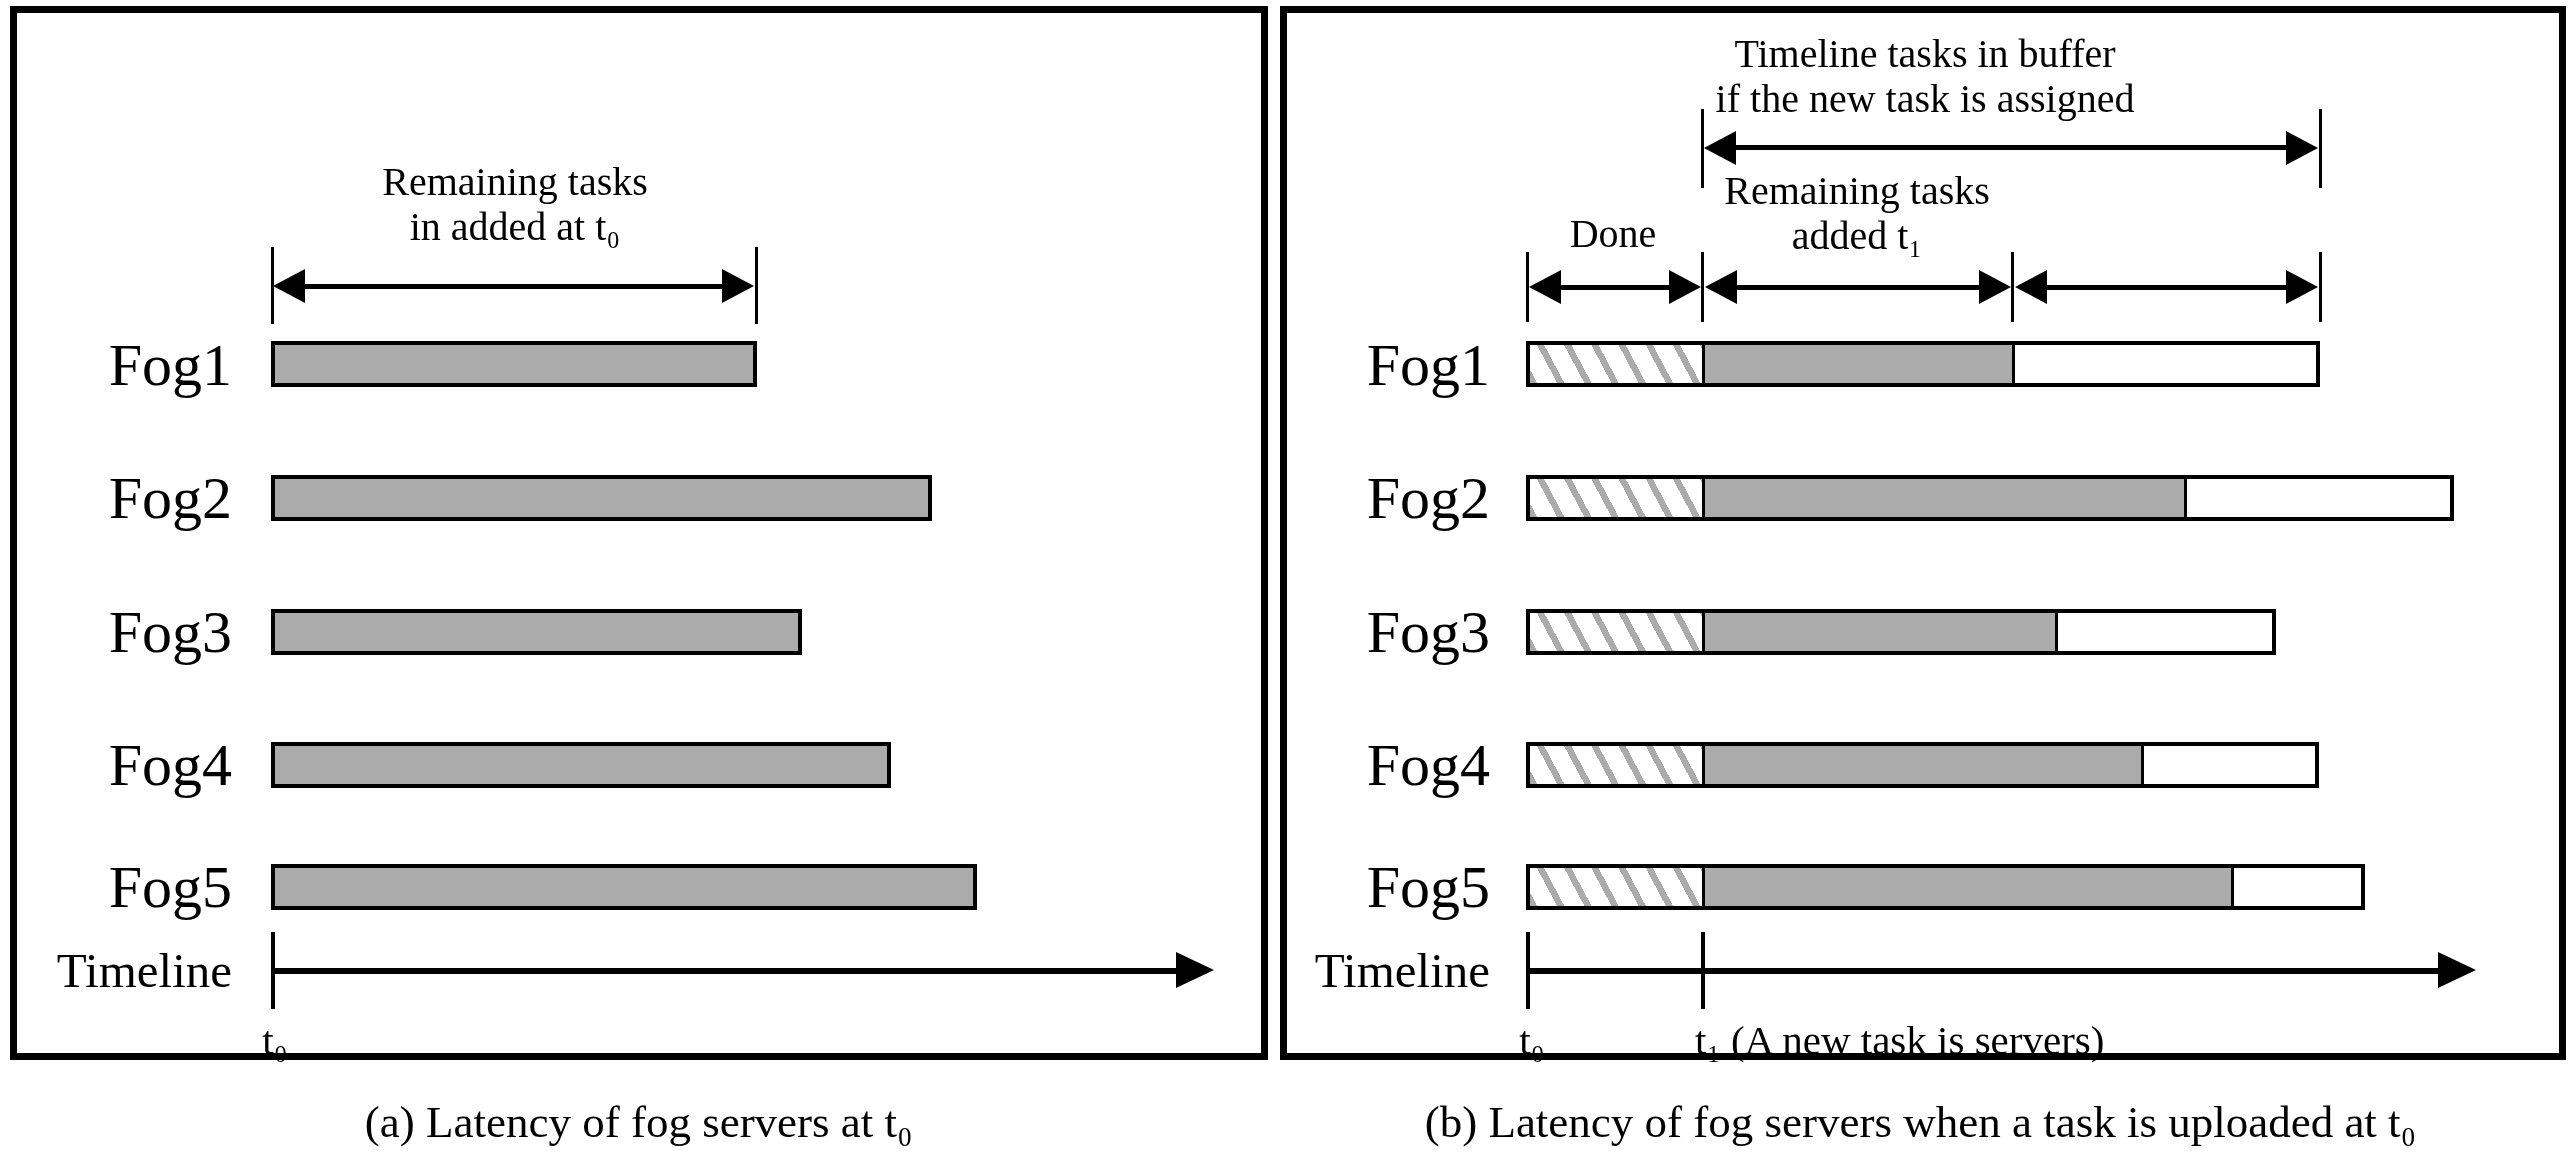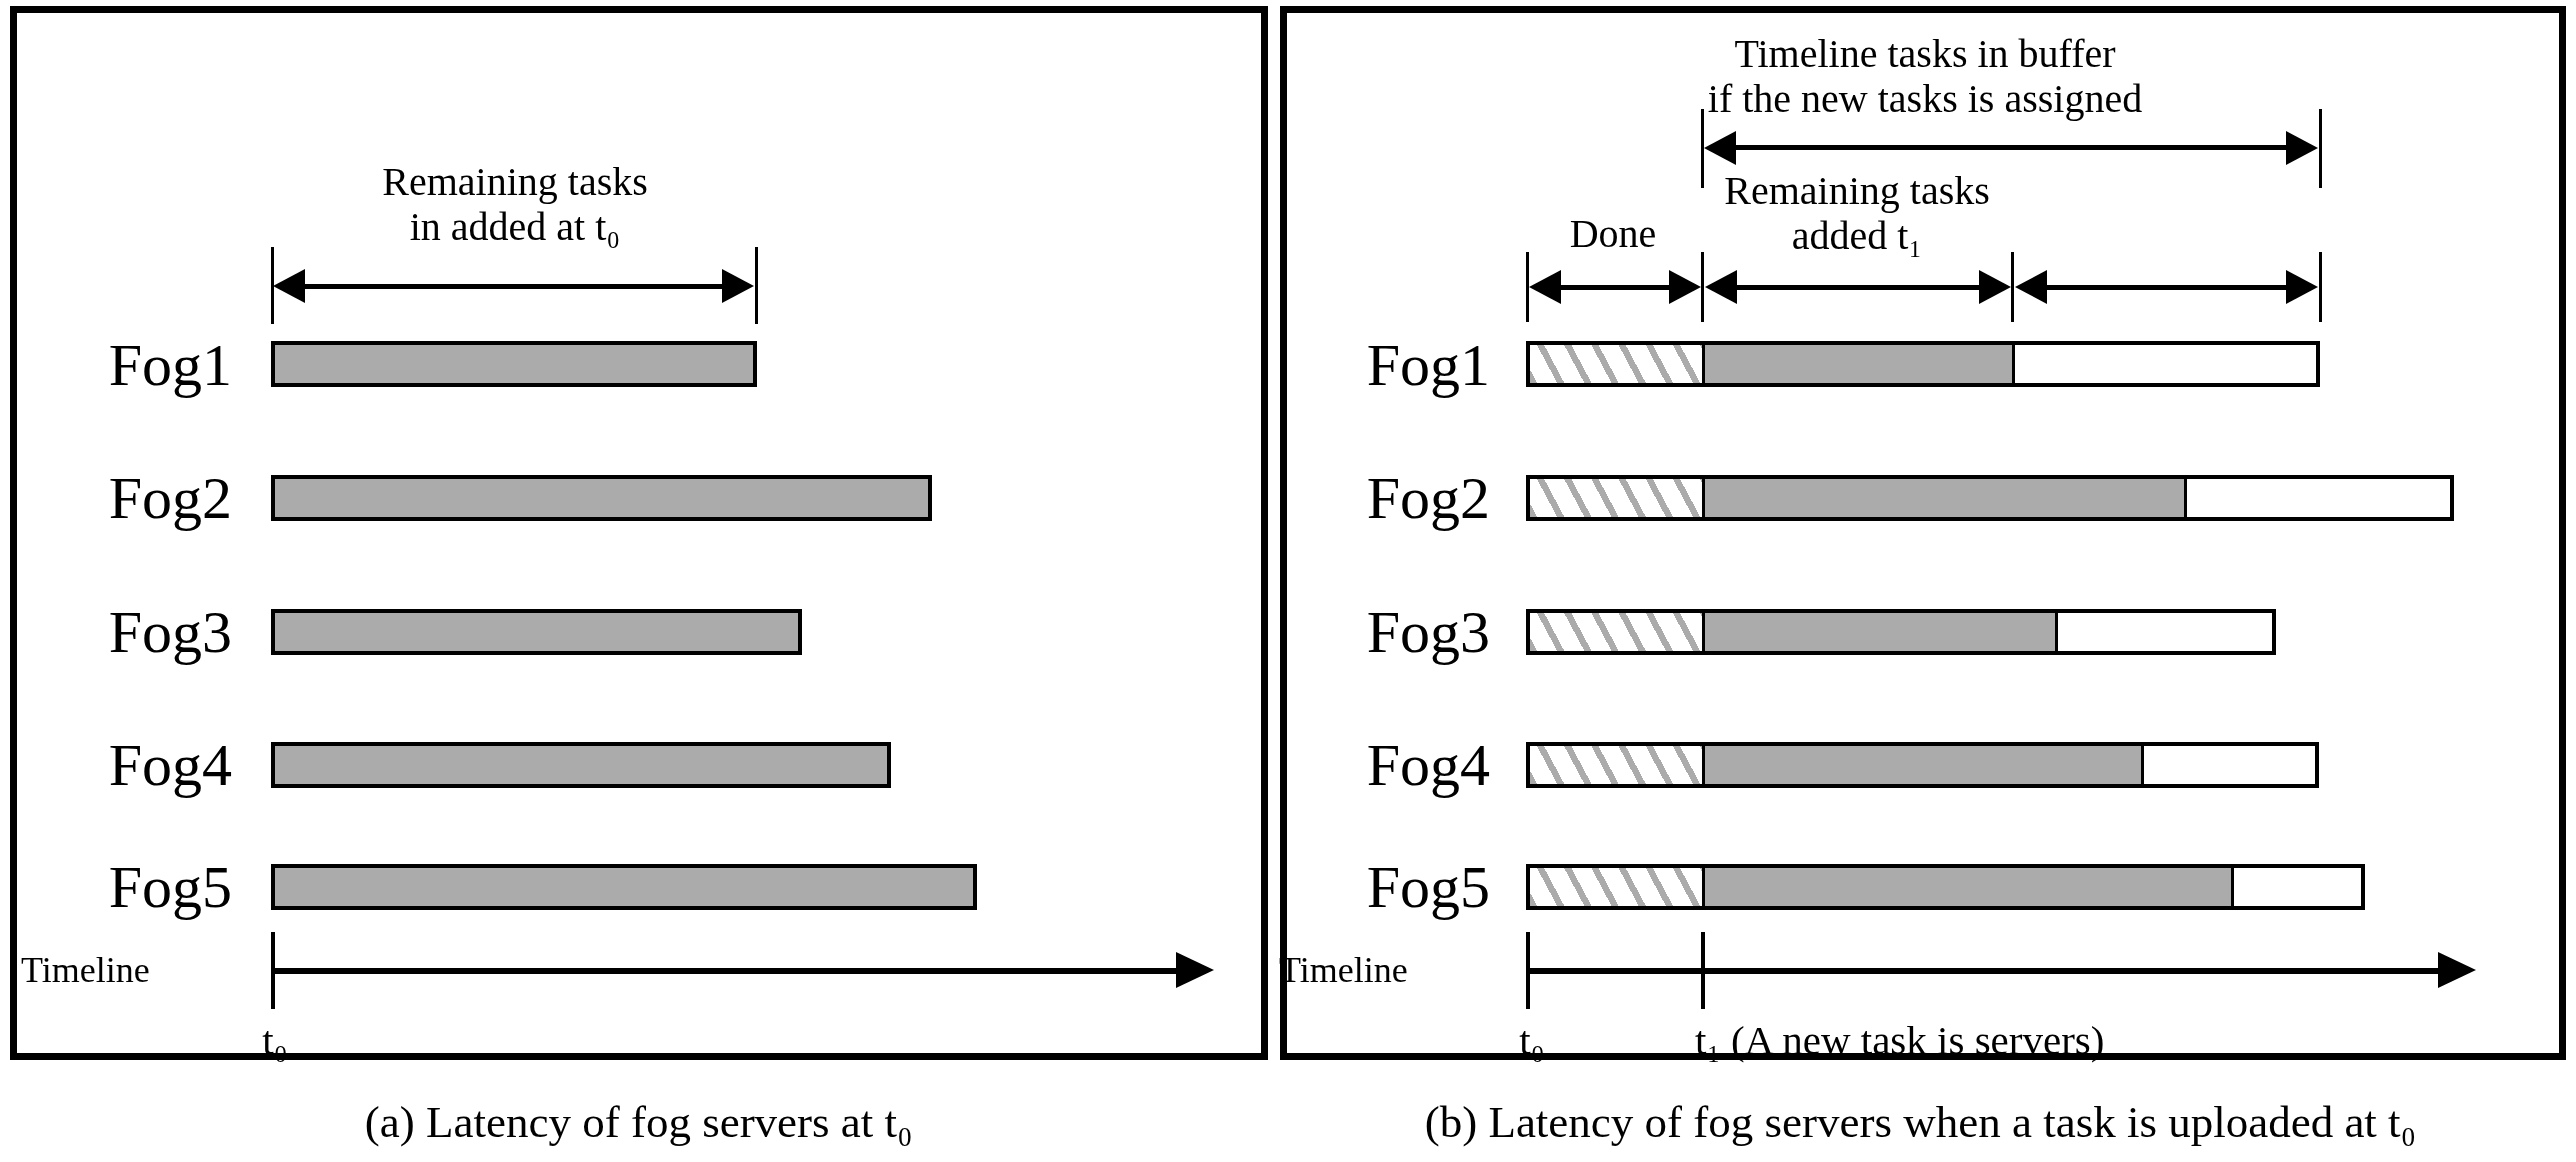--- a/index.html
+++ b/index.html
@@ -40,22 +40,22 @@
   .anno{position:absolute;font-size:40px;line-height:1.12;white-space:nowrap;
         text-align:center;transform:translateX(-50%);}
 
   
   .tl-line{position:absolute;height:6.3px;background:#000;}
   .tl-head{position:absolute;width:0;height:0;border-top:18px solid transparent;
            border-bottom:18px solid transparent;border-left:38px solid #000;}
   .tl-tick{position:absolute;width:3.5px;background:#000;}
   .tl-label{position:absolute;font-size:41px;line-height:1;white-space:nowrap;transform:translateX(-50%);}
   .tl-label.lft{transform:none;}
-  .tl-name{position:absolute;font-size:36px;line-height:1;white-space:nowrap;
-           transform:translateY(-50%);}
+  .tl-name{position:absolute;font-size:49px;line-height:1;white-space:nowrap;
+           text-align:right;transform:translateY(-50%);}
 </style>
 </head>
 <body>
 
 <div id="root">
 
   <div class="panel" id="panel-a"></div>
 
   <div class="anno" style="left:515px;top:160px;">
     <div>Remaining tasks</div>
@@ -93,21 +93,21 @@
   <div class="tl-name" style="left:21px;top:970px;width:211px;">Timeline</div>
   <div class="tl-tick" style="left:271px;top:932px;height:77px;"></div>
   <div class="tl-line" style="left:271px;top:968px;width:906px;"></div>
   <div class="tl-head" style="left:1176px;top:952px;"></div>
   <div class="tl-label" style="left:275px;top:1020px;">t₀</div>
 
   <div class="panel" id="panel-b"></div>
 
   <div class="anno" style="left:1925px;top:32px;">
     <div>Timeline tasks in buffer</div>
-    <div>if the new tasks is assigned</div>
+    <div>if the new task is assigned</div>
   </div>
   <div class="tick" style="left:1701px;top:109px;height:79px;"></div>
   <div class="tick" style="left:2319px;top:109px;height:79px;"></div>
   <div class="arrowline" style="left:1726px;top:145px;width:569px;"></div>
   <div class="ahead left" style="left:1704px;top:131px;"></div>
   <div class="ahead right" style="left:2286px;top:131px;"></div>
 
   <div class="anno" style="left:1613px;top:212px;">
     <div>Done</div>
   </div>

